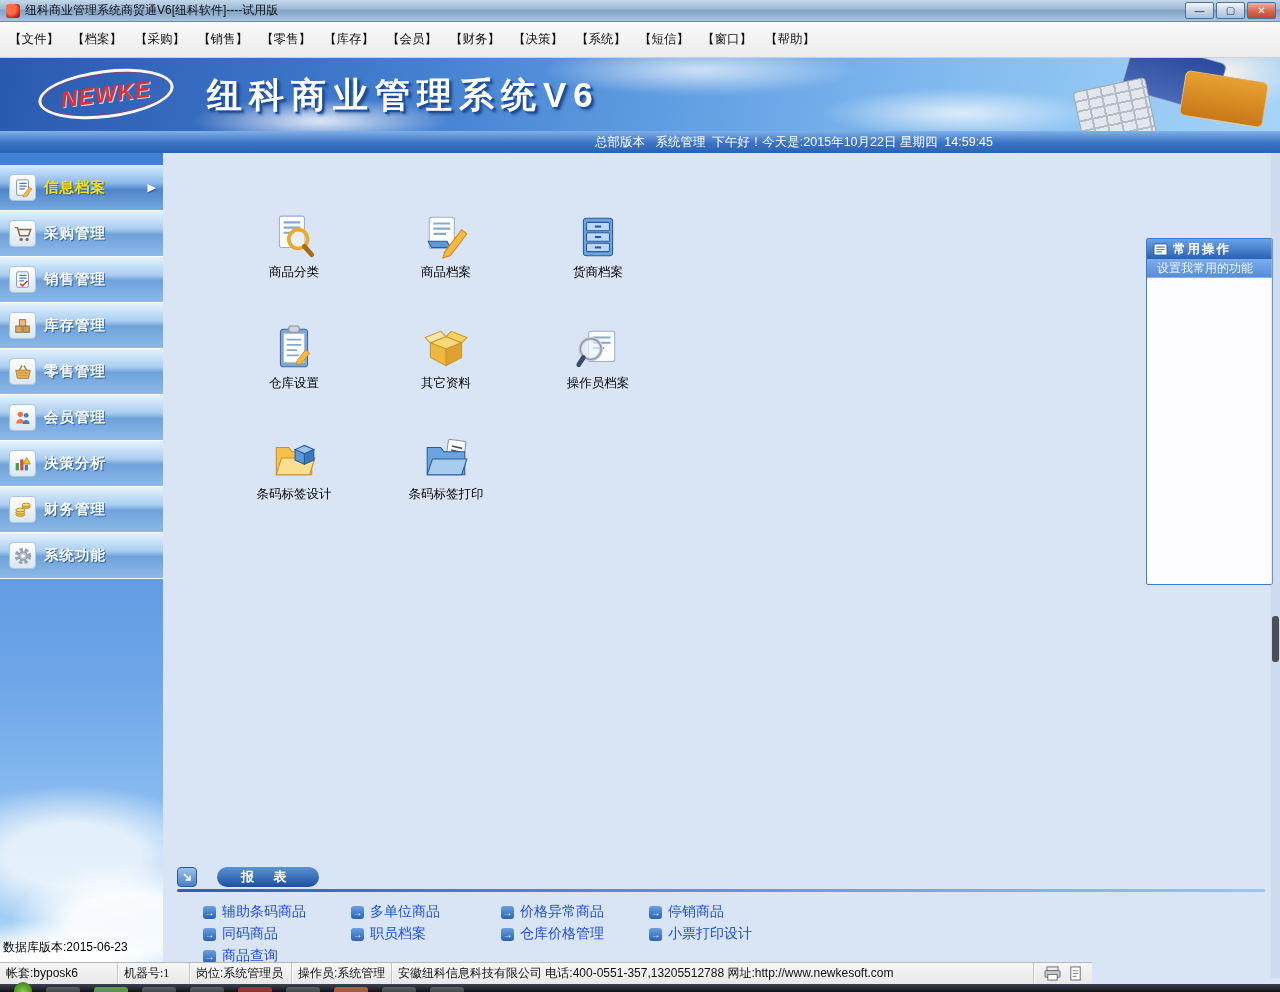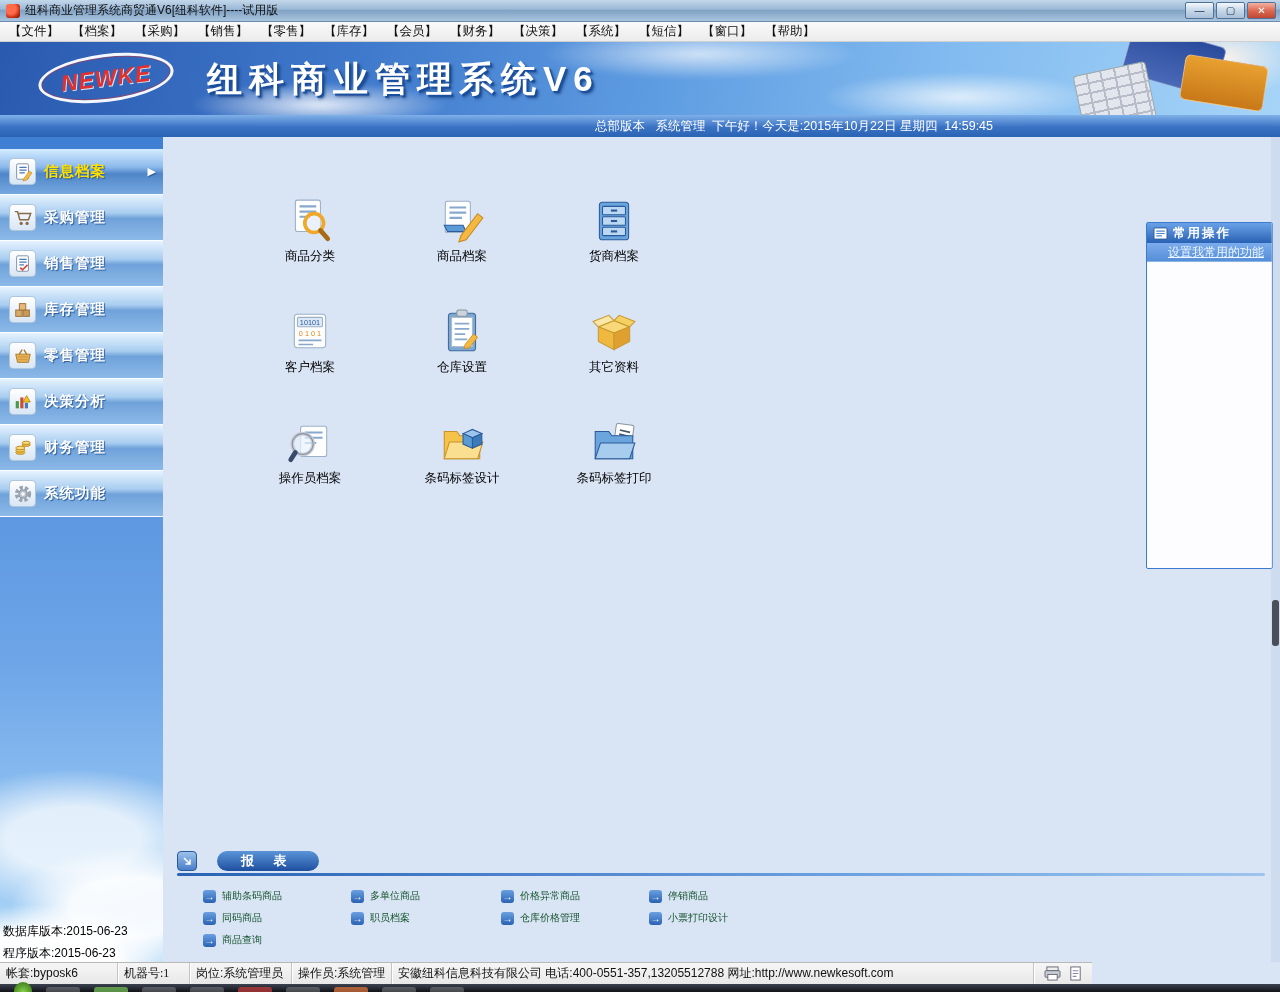--- a/index.html
+++ b/index.html
@@ -13,21 +13,21 @@
               display:flex; align-items:center; padding:0 4px; font-size:12px; color:#111; border-bottom:1px solid #6a8cae; }
   .app-icon { width:14px; height:14px; margin:0 5px 0 2px; border-radius:3px;
               background:radial-gradient(circle at 35% 35%, #ff6a4a 0 40%, #c42a10 70%, #7a1400 100%); flex:0 0 auto; }
   .titlebar .title { flex:1; white-space:nowrap; overflow:hidden; }
   .win-controls { display:flex; gap:2px; }
   .win-btn { width:29px; height:17px; border:1px solid #51719a; border-radius:2px; font-size:10px; line-height:15px;
              text-align:center; color:#203048; background:linear-gradient(#f2f8fd,#c6d7e8 50%,#a9c0d8); cursor:default; }
   .win-btn.close { background:linear-gradient(#f3b2a2,#dd6a52 50%,#bf4733); color:#fff; }
 
   
-  .menubar { height:20px; background:linear-gradient(#fafafa,#ececec); border-bottom:1px solid #cfcfcf;
+  .menubar { height:36px; background:linear-gradient(#fafafa,#ececec); border-bottom:1px solid #cfcfcf;
              display:flex; align-items:center; padding-left:8px; gap:11px; font-size:12.5px; color:#111; }
   .menu-item { padding:1px 1px; cursor:default; }
 
   
   .banner { position:relative; height:73px; overflow:hidden;
             background:linear-gradient(100deg,#2a5ab0 0%,#3f79cc 28%,#5f9de2 52%,#82bbf0 74%,#a6d4f8 100%); }
   .cloud { position:absolute; border-radius:50%; filter:blur(2px); }
   .c1 { left:190px; top:40px; width:260px; height:46px; background:radial-gradient(ellipse,rgba(255,255,255,.85),rgba(255,255,255,0) 70%); }
   .c2 { left:540px; top:-14px; width:320px; height:52px; background:radial-gradient(ellipse,rgba(255,255,255,.7),rgba(255,255,255,0) 70%); }
   .c3 { left:820px; top:30px; width:280px; height:50px; background:radial-gradient(ellipse,rgba(255,255,255,.75),rgba(255,255,255,0) 70%); }
@@ -74,54 +74,54 @@
   .nav-icon svg { width:20px; height:20px; }
   .nav-label { font-size:14.5px; font-weight:bold; color:#fff; text-shadow:1px 1px 1px #2a5a9a; letter-spacing:1px; }
   .nav-item.active .nav-label { color:#ffe100; }
   .nav-arrow { margin-left:auto; margin-right:7px; color:#fff; font-size:11px; text-shadow:1px 1px 1px #2a5a9a; }
   .version-line { position:absolute; left:3px; font-size:12px; color:#000; white-space:nowrap; }
   .v-db { top:786px; } .v-prog { top:808px; }
 
   .main { flex:1; position:relative; background:#d9e4f4; }
 
   
-  .icon-grid { position:absolute; left:71px; top:48px; width:456px; display:grid;
+  .icon-grid { position:absolute; left:55px; top:48px; width:456px; display:grid;
                grid-template-columns:152px 152px 152px; grid-auto-rows:111px; }
   .big-icon-cell { display:flex; flex-direction:column; align-items:center; padding-top:12px; cursor:pointer; }
   .big-icon-cell svg { width:48px; height:48px; }
   .big-icon-label { margin-top:3px; font-size:12.5px; color:#000; }
 
   
   .common-panel { position:absolute; left:983px; top:85px; width:127px; height:347px;
                   border:1px solid #3a7bd0; background:#fdfdff; border-radius:2px; }
   .cp-title { height:20px; background:linear-gradient(180deg,#6aa2e8,#2a62b4); color:#fff; font-size:12.5px;
               font-weight:bold; display:flex; align-items:center; gap:5px; padding-left:6px; letter-spacing:2px; }
   .cp-title svg { width:15px; height:13px; }
   .cp-link { height:19px; background:linear-gradient(180deg,#7cacec,#558ed8); color:#eef6ff; font-size:12px;
-             display:flex; align-items:center; padding-left:21px; cursor:pointer; border-bottom:1px solid #8ab4e4;text-decoration:underline; }
+             display:flex; align-items:center; padding-left:10px; cursor:pointer; border-bottom:1px solid #8ab4e4; }
 
   
   .v-scroll { position:absolute; right:0; top:0; width:9px; height:825px; background:rgba(190,205,228,.35); }
   .v-thumb { position:absolute; left:1px; top:463px; width:7px; height:46px; background:#4a4e58; border-radius:3px; cursor:pointer; }
 
   
   .report-tab { position:absolute; left:14px; top:714px; display:flex; align-items:center; gap:4px; cursor:pointer; }
   .rt-arrow { width:20px; height:20px; border:1px solid #2a5a9a; border-radius:4px;
               background:linear-gradient(180deg,#9cc2ec,#4a7ec8); display:flex; align-items:center; justify-content:center; }
   .rt-arrow svg { width:12px; height:12px; }
   .rt-pill { height:20px; padding:0 24px; border-radius:10px; background:linear-gradient(180deg,#5a94d8,#1e4fa0);
              color:#fff; font-size:13px; font-weight:bold; letter-spacing:8px; line-height:20px;margin-left:16px; }
   .report-line { position:absolute; left:14px; top:736px; width:1088px; height:3px;
                  background:linear-gradient(90deg,#2a62b4,#6aa0e0 60%,#9cc4ee); border-radius:2px; }
   .rcol { position:absolute; top:748px; width:146px; }
   .rcol1{left:40px;} .rcol2{left:188px;} .rcol3{left:338px;} .rcol4{left:486px;}
   .rlink { display:flex; align-items:center; gap:6px; height:22px; cursor:pointer; }
   .arrow-sq { width:13px; height:13px; border-radius:3px; background:linear-gradient(180deg,#6aa0e0,#2a62b4);
               color:#fff; font-size:10px; line-height:13px; text-align:center; flex:0 0 auto; }
-  .rlabel { font-size:10px; color:#14532d; }
+  .rlabel { font-size:14px; color:#1d4ed8; }
 
   
   .statusbar { position:absolute; left:0; bottom:8px; width:1092px; height:22px; background:linear-gradient(#f6f6f6,#e8e8e8);
                border-top:1px solid #b8b8b8; display:flex; align-items:stretch; font-size:12px; color:#111; }
   .sb-seg { display:flex; align-items:center; padding:0 6px; border-right:1px solid #c4c4c4;
             box-shadow:1px 0 0 #ffffff; white-space:nowrap; overflow:hidden; }
   .sb-account{width:118px;} .sb-machine{width:72px;font-family:Liberation Serif, serif;} .sb-position{width:102px;} .sb-operator{width:100px;}
   .sb-company{flex:1;}
   .sb-icons { width:58px; display:flex; align-items:center; justify-content:flex-end; gap:6px; padding-right:8px; }
   .sb-icons svg { width:17px; height:15px; cursor:pointer; }
@@ -237,20 +237,31 @@
         <span class="nav-icon">
           <svg viewBox="0 0 22 22">
               <path d="M3 9h16l-2 9H5z" fill="#e8b050" stroke="#a87828"></path>
               <path d="M7 9l3-5m5 5l-3-5" stroke="#a87828" stroke-width="1.4" fill="none"></path>
               <path d="M5.5 12h11M6 15h10" stroke="#c89440" stroke-width="1"></path>
             </svg>
         </span>
         <span class="nav-label">零售管理</span>
       </div>
 
+      <div class="nav-item">
+        <span class="nav-icon">
+          <svg viewBox="0 0 22 22">
+              <circle cx="8" cy="7" r="3" fill="#e87848"></circle>
+              <path d="M3.5 17c0-3 2-4.8 4.5-4.8S12.5 14 12.5 17z" fill="#e87848"></path>
+              <circle cx="14.5" cy="8" r="2.6" fill="#4a7ab8"></circle>
+              <path d="M10.8 17.5c0-2.6 1.7-4.2 3.7-4.2s3.7 1.6 3.7 4.2z" fill="#4a7ab8"></path>
+            </svg>
+        </span>
+        <span class="nav-label">会员管理</span>
+      </div>
 
       <div class="nav-item">
         <span class="nav-icon">
           <svg viewBox="0 0 22 22">
               <rect x="3" y="10" width="3.5" height="8" fill="#4a9a4a"></rect>
               <rect x="8" y="6" width="3.5" height="12" fill="#d04a3a"></rect>
               <rect x="13" y="12" width="3.5" height="6" fill="#4a7ab8"></rect>
               <path d="M15 4l4 7h-8z" fill="#f5c518" stroke="#b8861a"></path>
             </svg>
         </span>
@@ -315,30 +326,20 @@
               <rect x="12" y="9" width="22" height="8" rx="1" fill="#bcd8f2" stroke="#2a5a9a"></rect>
               <rect x="12" y="19" width="22" height="8" rx="1" fill="#bcd8f2" stroke="#2a5a9a"></rect>
               <rect x="12" y="29" width="22" height="8" rx="1" fill="#bcd8f2" stroke="#2a5a9a"></rect>
               <rect x="20" y="12" width="6" height="2" fill="#2a5a9a"></rect>
               <rect x="20" y="22" width="6" height="2" fill="#2a5a9a"></rect>
               <rect x="20" y="32" width="6" height="2" fill="#2a5a9a"></rect>
             </svg>
           <span class="big-icon-label">货商档案</span>
         </div>
 
-        <div class="big-icon-cell">
-          <svg viewBox="0 0 46 46">
-              <rect x="8" y="6" width="30" height="32" rx="3" fill="#fdfdfd" stroke="#9ab0c8"></rect>
-              <rect x="11" y="9" width="24" height="9" rx="1" fill="#dce8f8" stroke="#9ab0c8"></rect>
-              <text x="23" y="16" font-size="7" fill="#2a5a9a" text-anchor="middle">10101</text>
-              <text x="23" y="27" font-size="7" fill="#e08818" text-anchor="middle">0 1 0 1</text>
-              <path d="M12 31h22M12 35h14" stroke="#88a8cc" stroke-width="1.6"></path>
-            </svg>
-          <span class="big-icon-label">客户档案</span>
-        </div>
 
         <div class="big-icon-cell">
           <svg viewBox="0 0 46 46">
               <rect x="10" y="5" width="26" height="36" rx="3" fill="#7fa8d0" stroke="#3a6aa0"></rect>
               <rect x="13" y="9" width="20" height="28" fill="#fff" stroke="#aabccc"></rect>
               <rect x="18" y="2" width="10" height="6" rx="2" fill="#ccd4dc" stroke="#8894a0"></rect>
               <path d="M16 15h14M16 20h14M16 25h10M16 30h12" stroke="#88a8cc" stroke-width="1.6"></path>
               <path d="M26 35l8-10 4 3-8 10-5 1z" fill="#f5b942" stroke="#c88a20" stroke-width="0.8"></path>
             </svg>
           <span class="big-icon-label">仓库设置</span>

